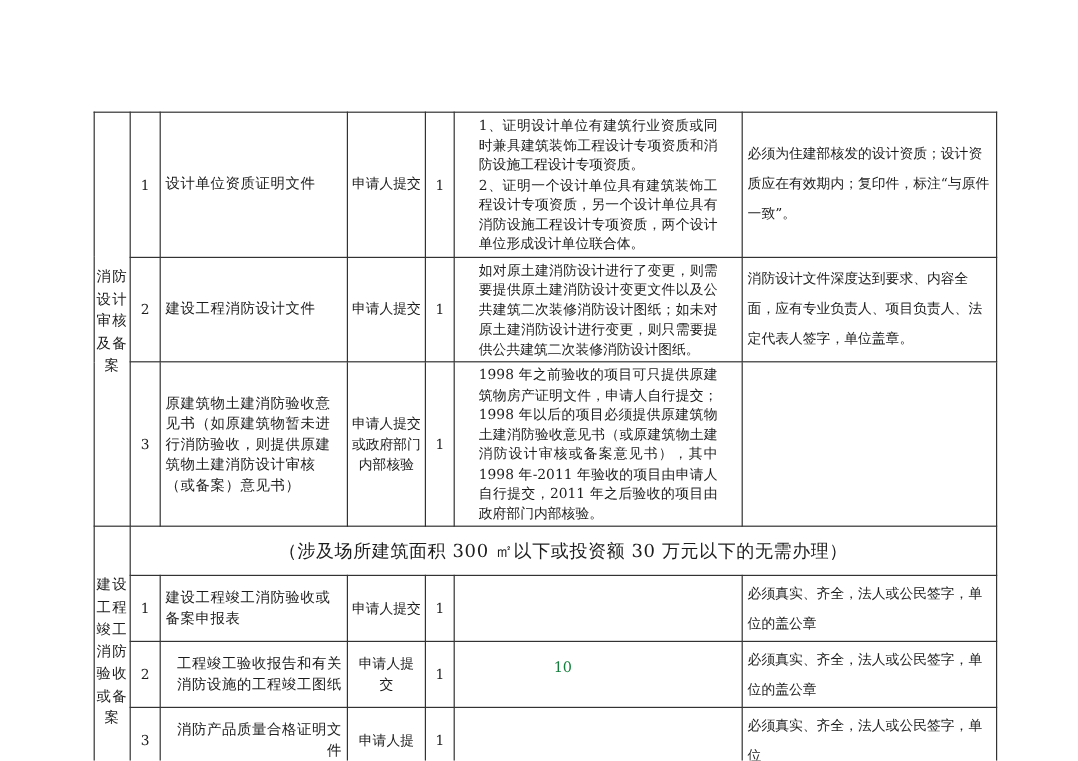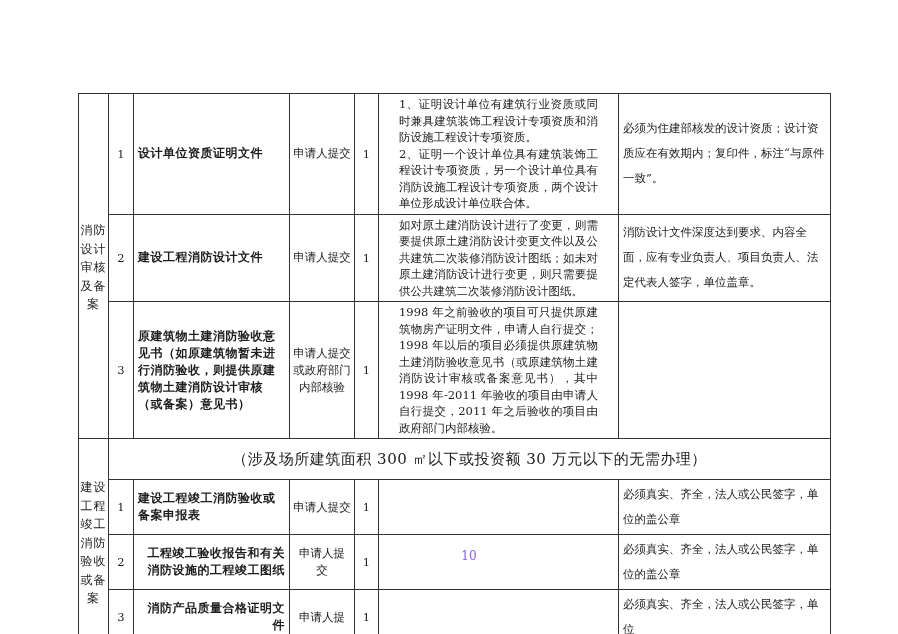--- a/index.html
+++ b/index.html
@@ -36,21 +36,20 @@
   td.no {
     text-align: center;
     font-size: 11.5px;
   }
   td.name {
     font-size: 12px;
     line-height: 17px;
     padding: 2px 4px;
     letter-spacing: 0.5px;
     text-align: left;
-    font-weight: bold;
   }
   td.name.center { text-align: right; }
   td.sub {
     text-align: center;
     font-size: 11.5px;
     line-height: 17px;
     white-space: pre-line;
   }
   td.cnt {
     text-align: center;
@@ -78,21 +77,21 @@
     letter-spacing: 0.5px;
     vertical-align: middle;
   }
   .page-number {
     position: absolute;
     left: 0;
     right: 0;
     top: 549px;
     text-align: center;
     font-size: 12px;
-    color: #8b5cf6;
+    color: #15803d;
     margin-left: 40px;
   }
 </style>
 </head>
 <body>
 
 <div class="page">
 
   <table class="req-table">
     <colgroup>

